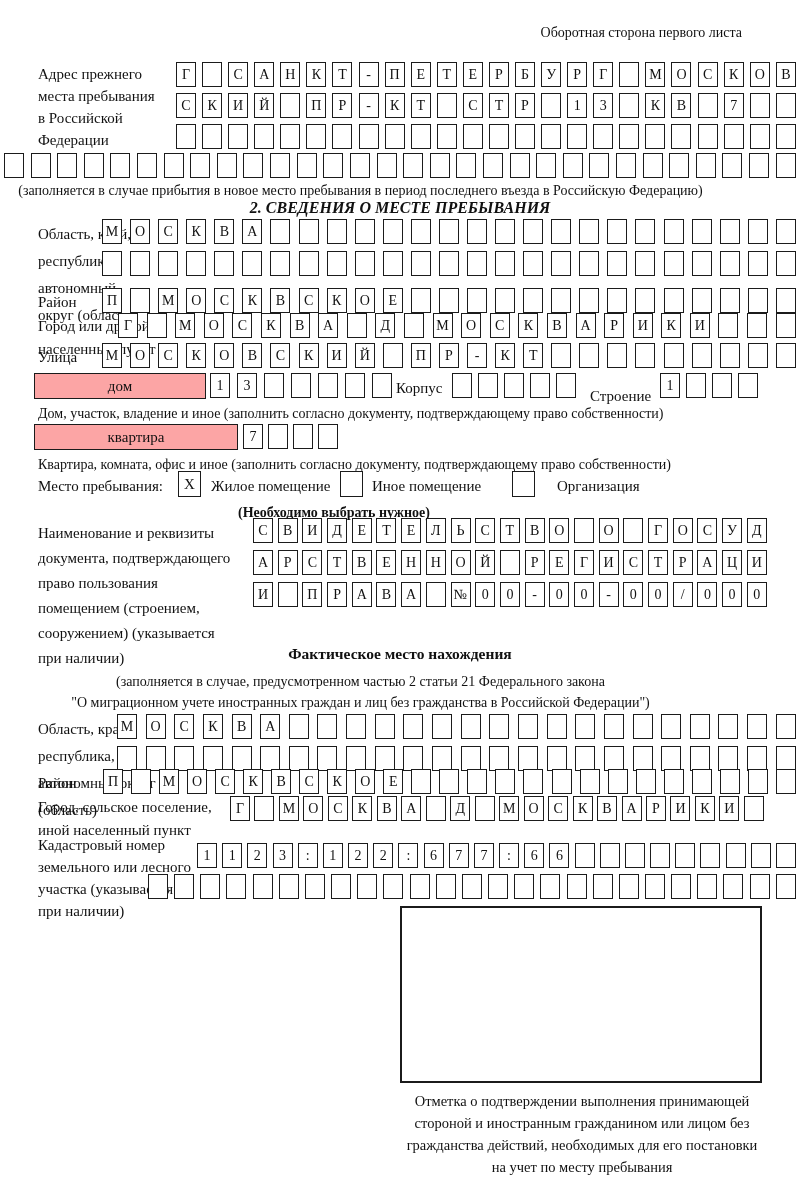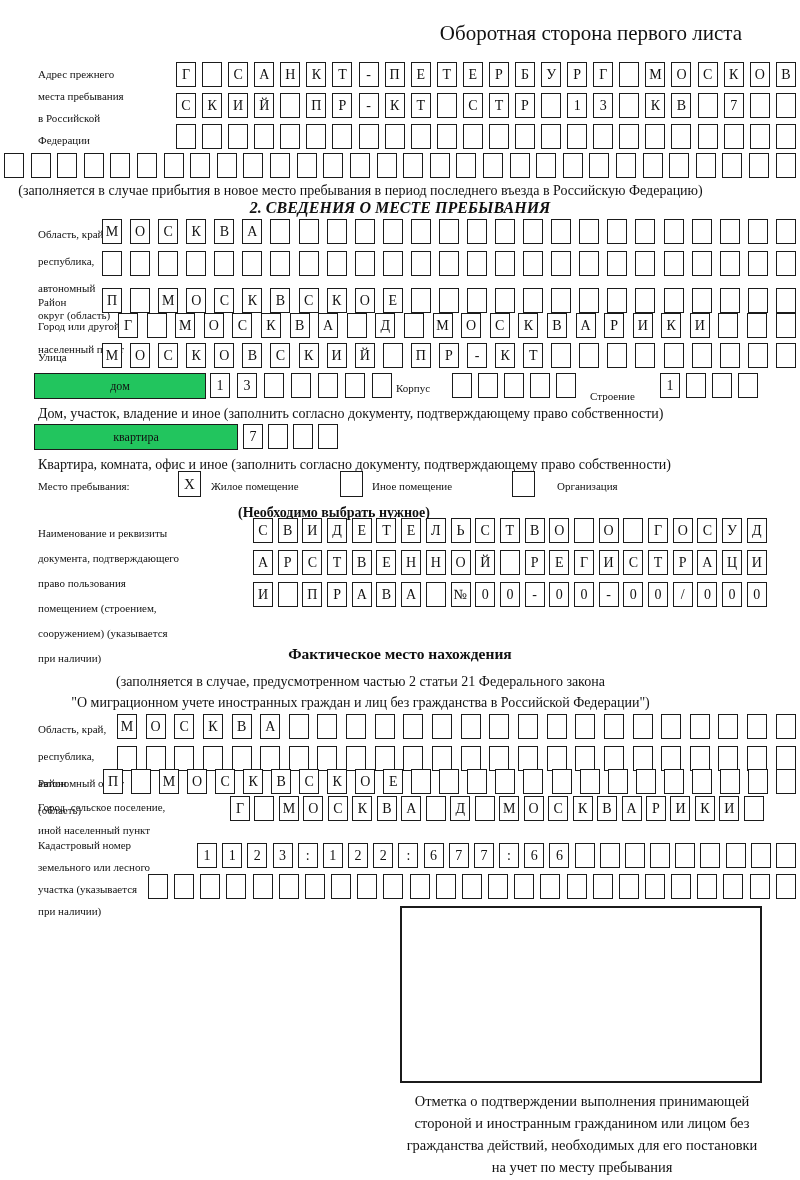--- a/index.html
+++ b/index.html
@@ -1,37 +1,37 @@
 <!DOCTYPE html>
 <html><head>
 <meta charset="utf-8">
 <style>
   html,body{margin:0;padding:0;background:#fff;}
   #page{position:relative;width:800px;height:1180px;background:#fff;
         font-family:"Liberation Serif","DejaVu Serif",serif;color:#111;overflow:hidden;}
-  .lbl{position:absolute;white-space:pre-line;font-size:11px;line-height:22px;}
+  .lbl{position:absolute;white-space:pre-line;font-size:15px;line-height:22px;}
   .row{position:absolute;display:flex;justify-content:space-between;}
   .cell{flex:0 0 20px;height:25px;border:1.5px solid #1b1b1b;box-sizing:border-box;
         display:flex;align-items:center;justify-content:center;
         font-size:14px;background:#fff;}
   .field-box{position:absolute;height:26px;border:1.5px solid #1b1b1b;box-sizing:border-box;
-        display:flex;align-items:center;justify-content:center;font-size:12px;background:#22c55e;}
+        display:flex;align-items:center;justify-content:center;font-size:15px;background:#fca5a5;}
   .chk{position:absolute;width:23px;height:26px;border:1.5px solid #1b1b1b;box-sizing:border-box;
         display:flex;align-items:center;justify-content:center;font-size:15px;background:#fff;}
   .note{position:absolute;font-size:14px;line-height:20px;}
   .center{left:0;width:721px;text-align:center;}
   .title{position:absolute;font-weight:bold;font-size:16px;}
   .stamp{position:absolute;border:2px solid #1b1b1b;background:#fff;box-sizing:border-box;}
 </style>
 </head>
 <body>
 
 <div id="page">
 
-  <div class="lbl" style="top:22px;right:58px;font-size:21px;">Оборотная сторона первого листа</div>
+  <div class="lbl" style="top:22px;right:58px;font-size:14px;">Оборотная сторона первого листа</div>
 
   <div class="lbl" style="left:38px;top:63px;">Адрес прежнего
 места пребывания
 в Российской
 Федерации</div>
   <div class="row" style="left:176px;top:62px;width:620px;">
       <div class="cell">Г</div>
       <div class="cell"></div>
       <div class="cell">С</div>
       <div class="cell">А</div>

